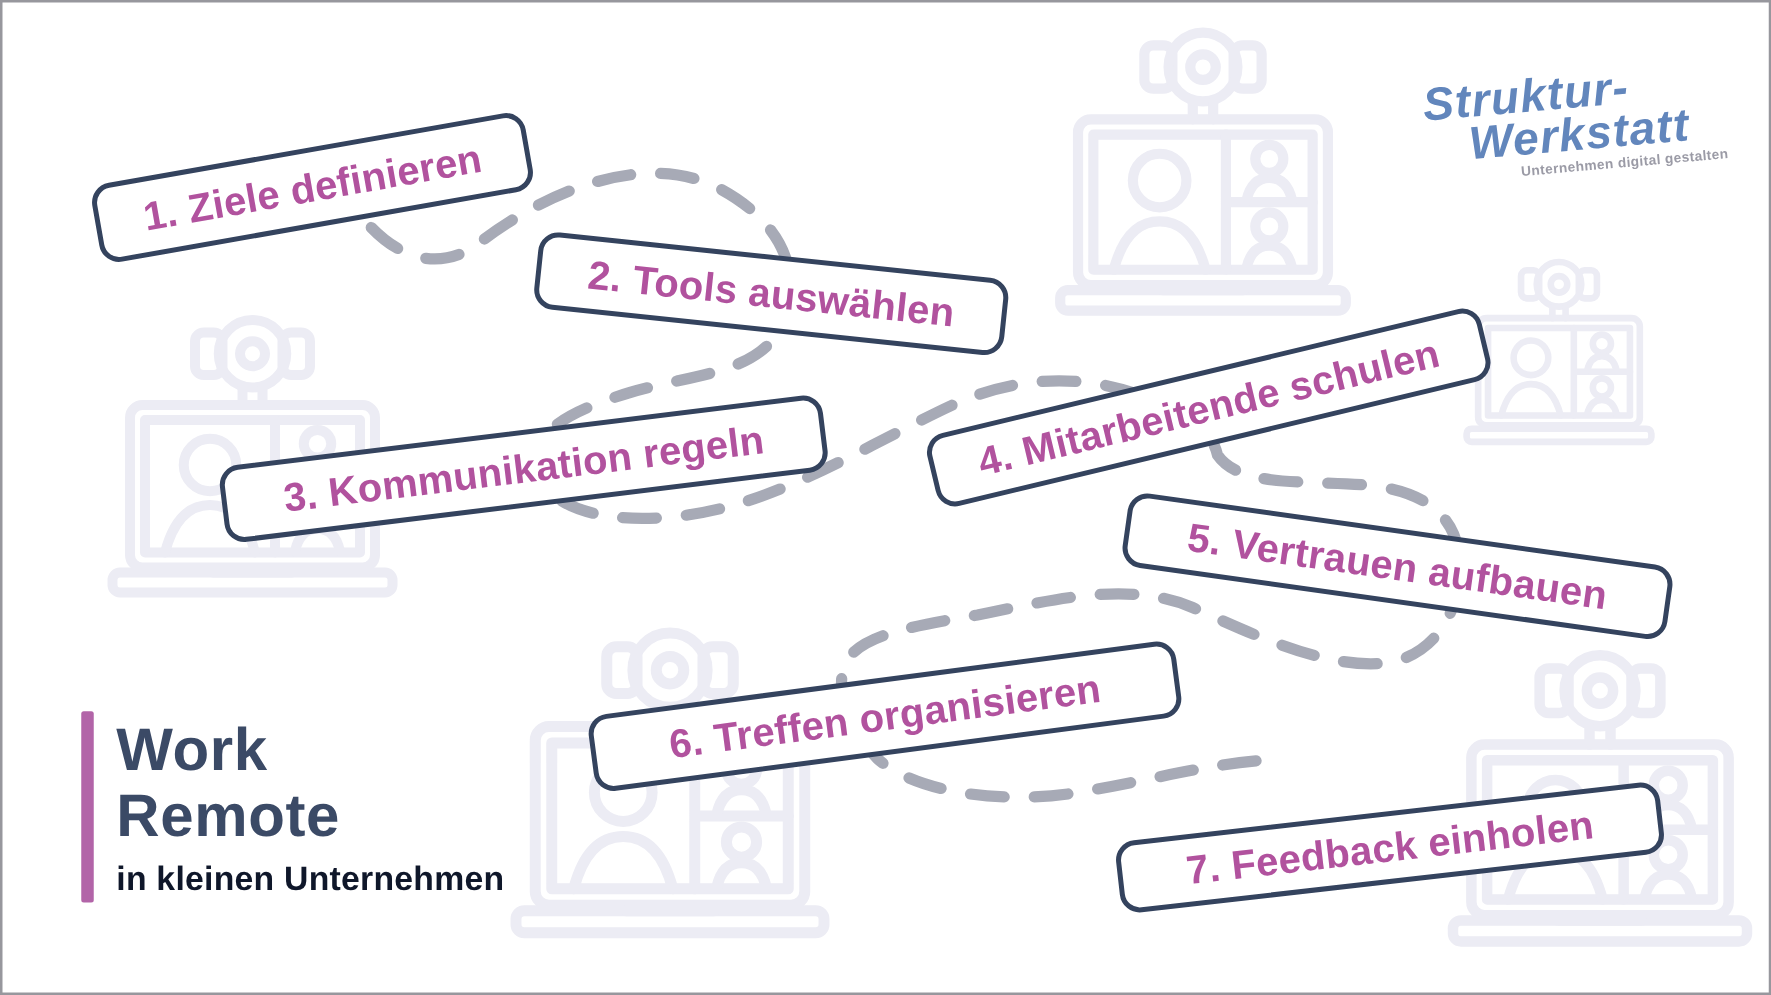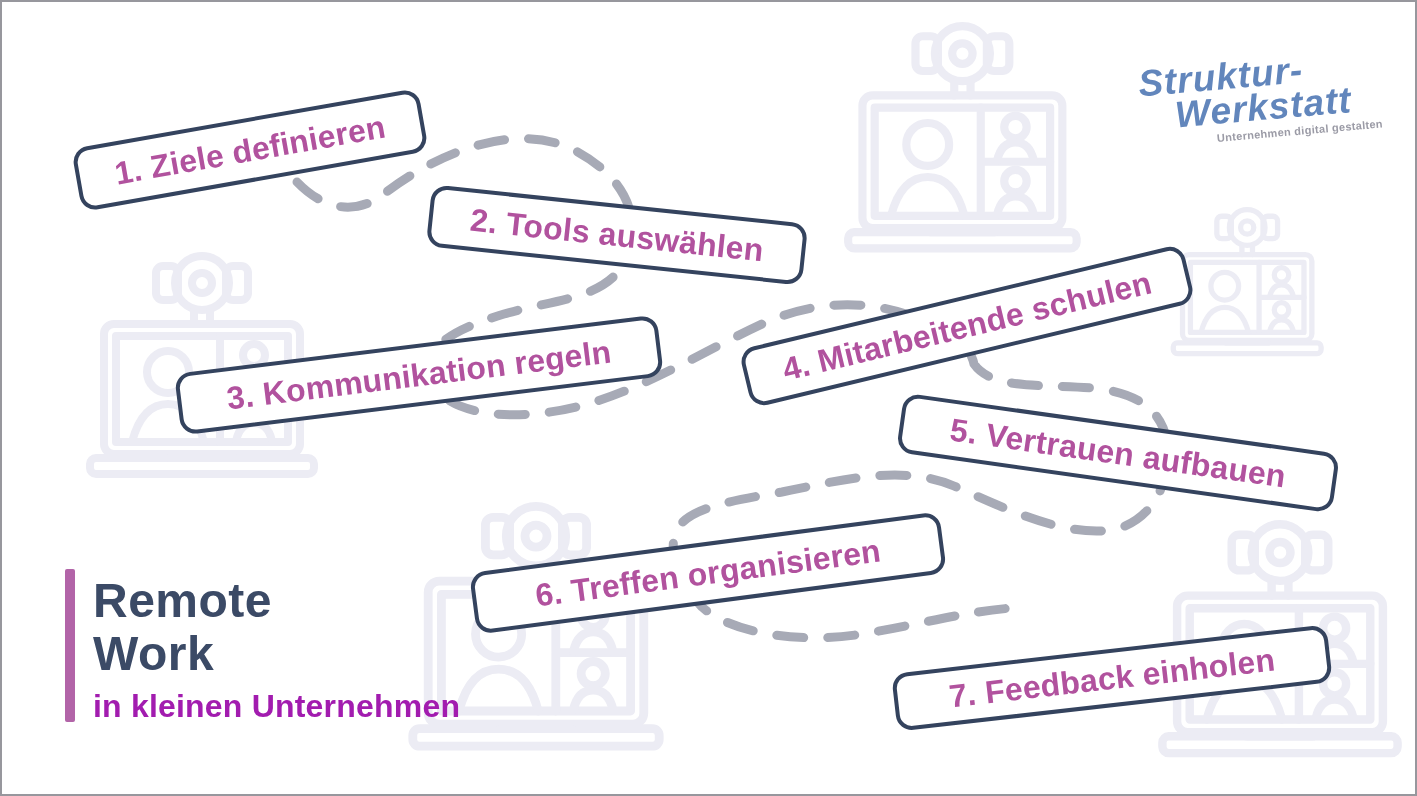--- a/index.html
+++ b/index.html
@@ -32,21 +32,21 @@
   .logo .l2{margin-left:34px;margin-top:-6px;}
   .logo .tagline{
     color:#9b9ba6;font-size:11px;font-weight:bold;text-align:right;margin-top:0;
     letter-spacing:.3px;
   }
 
   
   .accent-bar{position:absolute;left:63px;top:567px;width:10px;height:153px;background:#b264a8;border-radius:2px;}
   .title-block{position:absolute;left:91px;top:572px;}
   .title-line{font-size:48px;font-weight:bold;color:#3b4a66;line-height:53px;letter-spacing:.5px;}
-  .subtitle{font-size:32px;font-weight:bold;color:#a21caf;margin-top:8px;letter-spacing:.2px;}
+  .subtitle{font-size:27px;font-weight:bold;color:#0f172a;margin-top:8px;letter-spacing:.2px;}
 </style>
 </head>
 <body>
 
 <div class="canvas">
 
   <svg class="bg-svg" viewBox="0 0 1417 796" aria-hidden="true">
     <defs>
       <g id="vclaptop" fill="none" stroke="#ececf4" stroke-width="8" stroke-linecap="round" stroke-linejoin="round">
 
@@ -123,18 +123,18 @@
   </div>
 
   <div class="logo">
     <div class="l1">Struktur-</div>
     <div class="l2">Werkstatt</div>
     <div class="tagline">Unternehmen digital gestalten</div>
   </div>
 
   <div class="accent-bar"></div>
   <div class="title-block">
+    <div class="title-line">Work</div>
     <div class="title-line">Remote</div>
-    <div class="title-line">Work</div>
     <div class="subtitle">in kleinen Unternehmen</div>
   </div>
 
 </div>
 
 </body></html>

